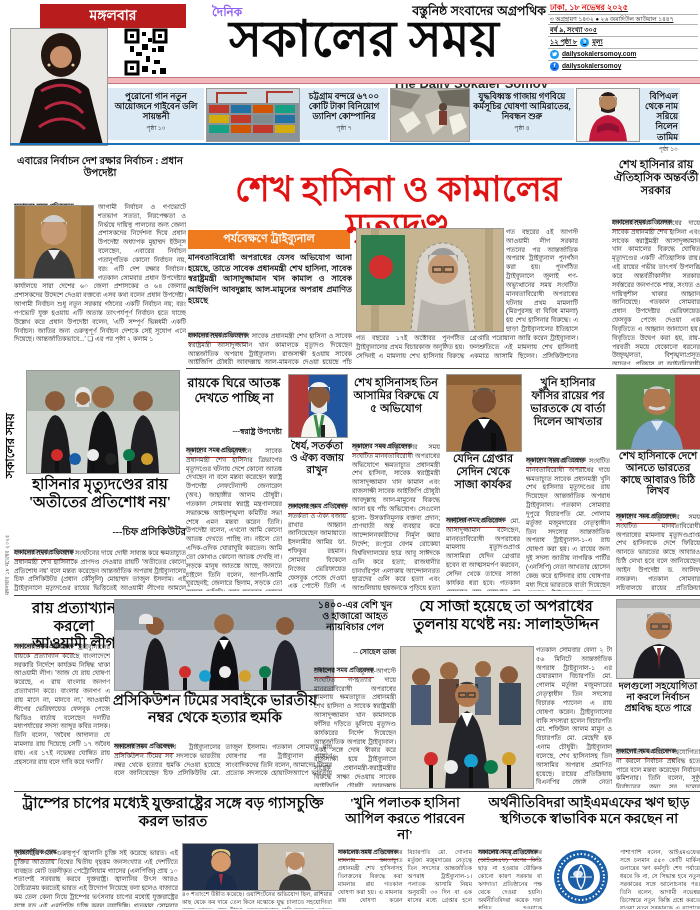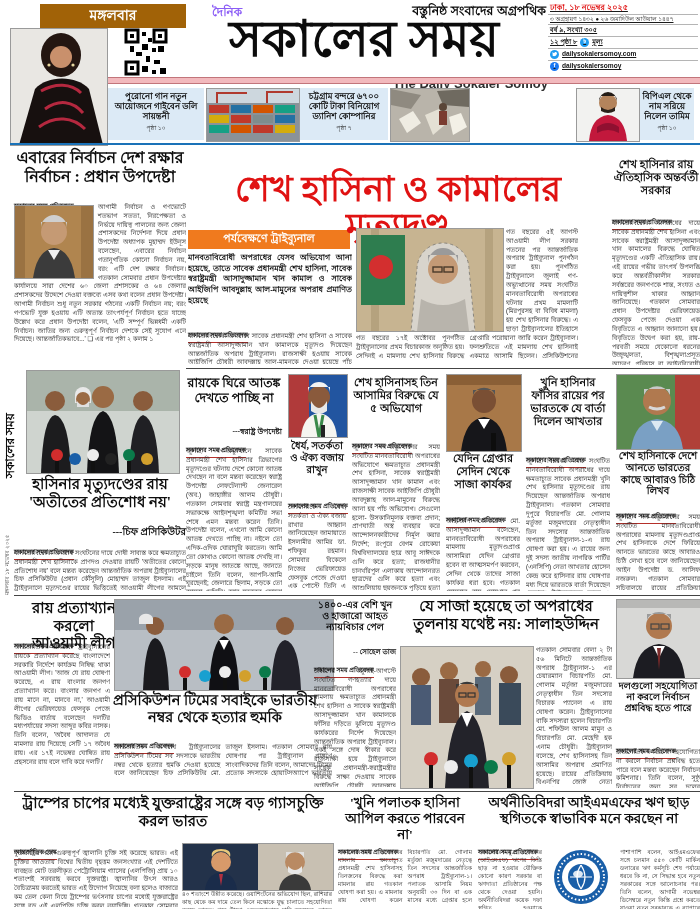--- a/index.html
+++ b/index.html
@@ -27,21 +27,21 @@
   .info-row:first-child{border-top:none;}
   .circle-ic{width:9px;height:9px;border-radius:50%;display:inline-flex;align-items:center;
              justify-content:center;color:#fff;font-size:6px;font-weight:bold;flex:0 0 9px;}
   .vert{writing-mode:vertical-rl;transform:rotate(180deg);}
 </style>
 </head>
 <body>
 
 <div class="page">
 
-  <div class="abs" style="left:40px;top:4px;width:146px;height:24px;background:#a16207;color:#fff;
+  <div class="abs" style="left:40px;top:4px;width:146px;height:24px;background:#b91c1c;color:#fff;
               font-weight:bold;font-size:14px;display:flex;align-items:center;justify-content:center;">মঙ্গলবার</div>
 
   <div class="abs" style="left:212px;top:3px;width:70px;font-weight:bold;font-size:12px;color:#8b5cf6;">দৈনিক</div>
 
   <div class="abs" style="left:330px;top:2px;width:216px;text-align:right;font-weight:bold;font-size:12.5px;color:#0d0d0d;">বস্তুনিষ্ঠ সংবাদের অগ্রপথিক</div>
 
   <div class="photo" style="left:124px;top:28px;width:44px;height:48px;background:#fff;border:none;">
     <svg viewBox="0 0 44 48" preserveAspectRatio="none">
       <rect width="44" height="48" fill="#fff"></rect>
       <rect x="2" y="2" width="12" height="12" fill="none" stroke="#000" stroke-width="3"></rect>
@@ -147,38 +147,42 @@
       <rect width="78" height="52" fill="#b9b4aa"></rect>
       <path d="M0 0 L30 6 L20 20 L0 16 Z" fill="#8f8a80"></path>
       <path d="M46 2 L78 0 L78 18 L52 16 Z" fill="#6f6a60"></path>
       <path d="M8 30 L22 22 L30 34 L16 44 Z" fill="#efece2"></path>
       <path d="M34 26 L48 20 L56 34 L42 46 Z" fill="#e4e0d4"></path>
       <path d="M58 28 L70 24 L76 38 L62 46 Z" fill="#f3f0e6"></path>
       <circle cx="52" cy="18" r="4" fill="#5a4638"></circle>
         <rect x="48" y="22" width="8" height="14" fill="#7a3b30"></rect>
     </svg>
   </div>
+  <div class="abs teaser" style="left:470px;top:88px;width:104px;height:52px;">
+    <div class="t">যুদ্ধবিধ্বস্ত গাজায় গণবিয়ে কর্মসূচির ঘোষণা আমিরাতের, নিবন্ধন শুরু</div>
+    <div class="p">পৃষ্ঠা ৪</div>
+  </div>
   <div class="photo" style="left:576px;top:88px;width:62px;height:52px;">
     <svg viewBox="0 0 62 52" preserveAspectRatio="none">
       <rect width="62" height="52" fill="#f2f2f0"></rect>
       <circle cx="31" cy="14" r="9" fill="#b4845c"></circle>
       <path d="M22 12 a9 9 0 0 1 18 0 l-2 -5 -14 0 Z" fill="#241c16"></path>
       <path d="M24 18 q7 6 14 0 l0 4 q-7 4 -14 0 Z" fill="#2a211a"></path>
       <path d="M12 52 Q14 28 31 26 Q48 28 50 52 Z" fill="#c2183c"></path>
       <path d="M20 38 Q31 30 42 38 L42 44 Q31 38 20 44 Z" fill="#8f1030"></path>
     </svg>
   </div>
-  <div class="abs teaser" style="left:640px;top:88px;width:54px;height:52px;">
+  <div class="abs teaser" style="left:640px;top:88px;width:40px;height:52px;text-align:right;">
     <div class="t">বিপিএল থেকে নাম সরিয়ে নিলেন তামিম</div>
     <div class="p">পৃষ্ঠা ১০</div>
   </div>
 
   <div class="abs" style="left:10px;top:143px;width:690px;height:2px;background:#1a72b8;"></div>
 
-  <div class="abs hl" style="left:14px;top:149px;width:172px;height:42px;font-size:16px;">এবারের নির্বাচন দেশ রক্ষার নির্বাচন : প্রধান উপদেষ্টা</div>
+  <div class="abs hl" style="left:14px;top:155px;width:172px;height:42px;font-size:10px;">এবারের নির্বাচন দেশ রক্ষার নির্বাচন : প্রধান উপদেষ্টা</div>
   <div class="abs" style="left:14px;top:194px;">
     <span class="byline">সকালের সময় প্রতিবেদক</span>
   </div>
   <div class="abs body-txt" style="left:14px;top:203px;width:172px;height:160px;">
     <span class="photo" style="position:relative;float:left;width:78px;height:72px;margin:2px 4px 2px 0;display:block;">
       <svg viewBox="0 0 78 72" preserveAspectRatio="none">
         <rect width="78" height="72" fill="#b0854f"></rect>
         <rect x="0" y="0" width="10" height="72" fill="#9a7242"></rect>
           <rect x="66" y="0" width="12" height="72" fill="#9a7242"></rect>
         <circle cx="39" cy="26" r="13" fill="#c59a74"></circle>

